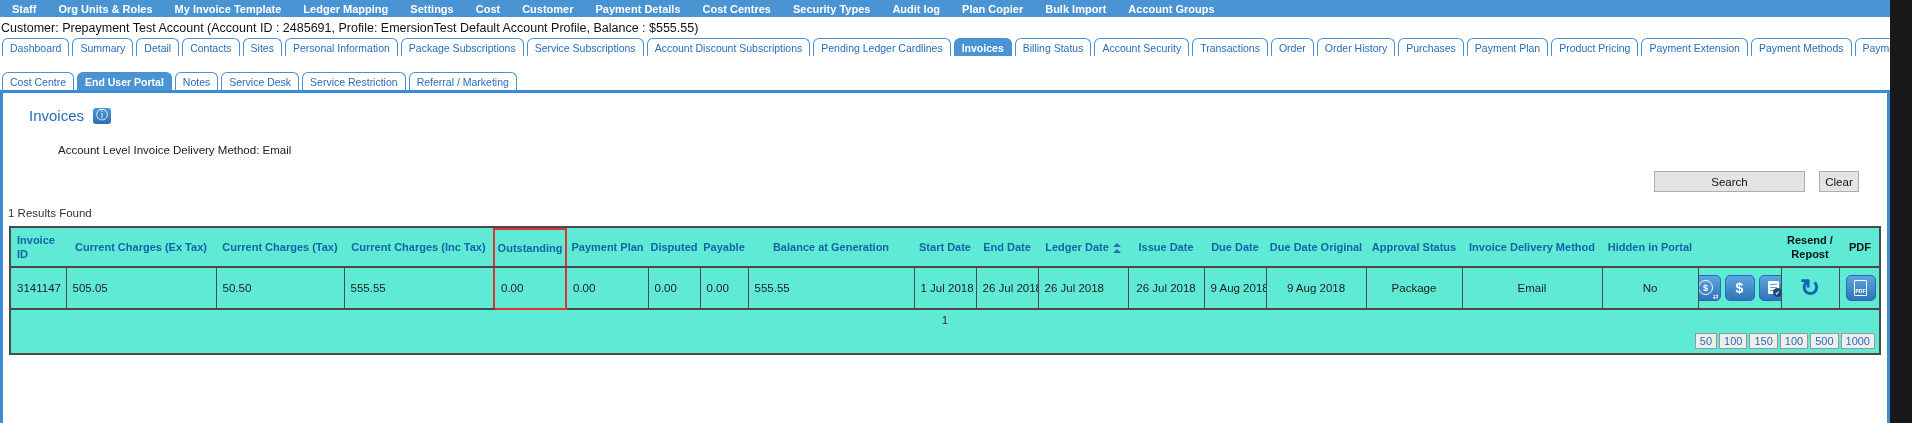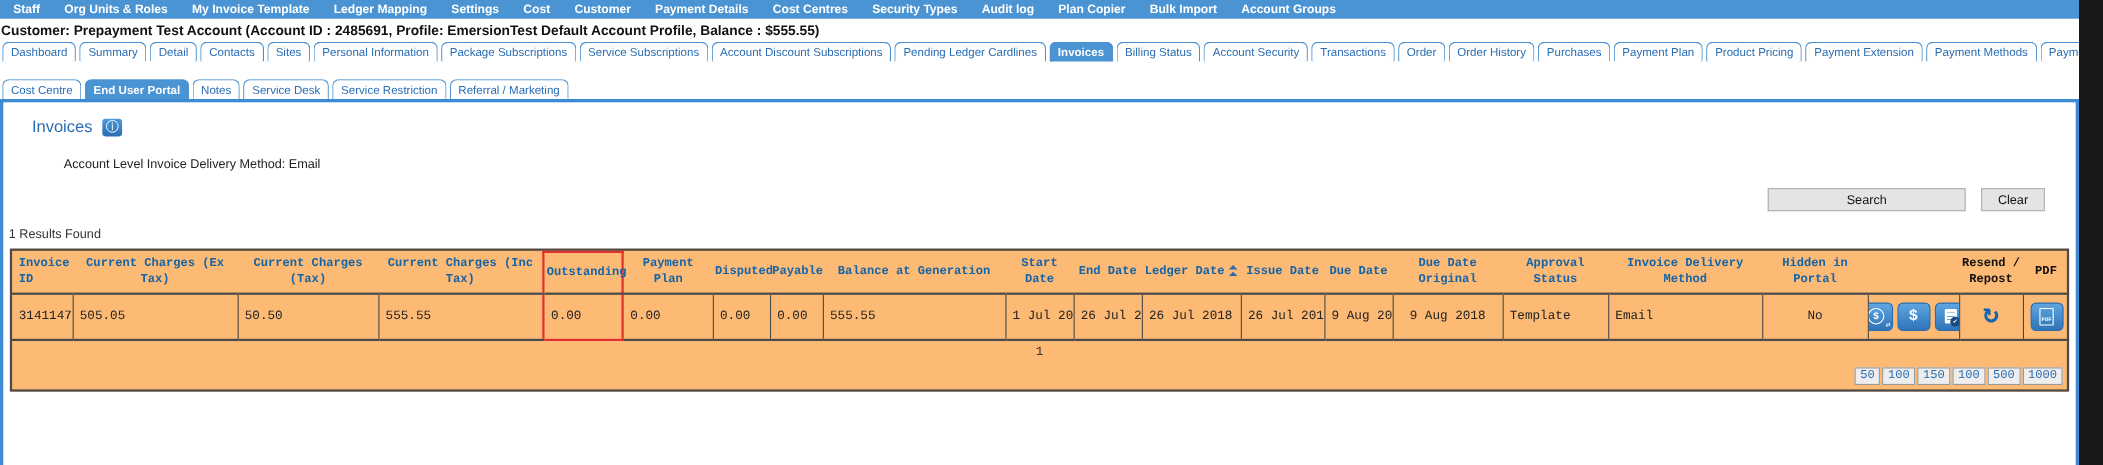--- a/index.html
+++ b/index.html
@@ -6,21 +6,21 @@
   body { font-family: "Liberation Sans", sans-serif; background:#fff; }
   .screen { position:relative; width:1912px; height:423px; background:#fff; overflow:hidden; }
   .black-strip { position:absolute; top:0; right:0; width:22px; height:423px; background:#181818; }
   .page { width:1890px; }
 
   
   .menubar { height:17px; background:#4a94d4; display:flex; align-items:center; padding-left:1px; }
   .menu-item { color:#fff; font-weight:bold; font-size:11px; padding:0 11px; white-space:nowrap; cursor:pointer; }
 
   
-  .customer-line { font-size:12.5px; font-weight:bold; color:#111; padding:4px 0 3px 1px; white-space:nowrap; }
+  .customer-line { font-size:12.5px; font-weight:normal; color:#111; padding:4px 0 3px 1px; white-space:nowrap; }
 
   
   .tabs { display:flex; padding-left:2px; align-items:flex-end; }
   .tabs.row1 { margin-bottom:16px; }
   .tab { font-size:10.5px; color:#2a6db3; background:#fff; border:1px solid #4a90d0; border-bottom:none;
          border-radius:6px 6px 0 0; padding:3px 7px 2px; margin-right:3px; white-space:nowrap; cursor:pointer; }
   .tab.active { background:#4a94d4; color:#fff; font-weight:bold; }
 
   
   .panel { border:3px solid #3d8bd4; height:343px; position:relative; background:#fff; }
@@ -32,35 +32,35 @@
 
   .delivery-line { margin:20px 0 0 55px; font-size:11.5px; color:#222; }
 
   .search-row { margin:21px 0 0 108px; display:flex; align-items:center; gap:8px; font-size:11.5px; color:#222; }
   .search-row input { width:200px; height:19px; border:1px solid #aaa; font-size:11.5px; padding:0 3px;
                       font-family:"Liberation Sans",sans-serif; }
 
   .buttons-row { display:flex; justify-content:flex-end; gap:14px; margin:15px 28px 0 0; }
   .btn { background:#e4e4e4; border:1px solid #adadad; font-size:11.5px; color:#111; height:21px;
          display:flex; align-items:center; justify-content:center; cursor:pointer; }
-  .btn.search { width:180px;text-align:center; } .btn.clear { width:58px; }
+  .btn.search { width:151px;text-align:center; } .btn.clear { width:40px; }
 
   .results-line { margin:15px 0 7px 5px; font-size:11.5px; color:#333; }
 
   
-  .table-wrap { margin:0 6px; border:2px solid #4a4a4a; background:#fdba74;font-family:Liberation Mono, monospace; }
+  .table-wrap { margin:0 6px; border:2px solid #4a4a4a; background:#5eead4; }
   table { width:100%; border-collapse:collapse; table-layout:fixed; }
   th { color:#1464a8; font-weight:bold; font-size:11px; padding:4px 2px; text-align:center;
        border-bottom:2px solid #4a4a4a; line-height:1.3; cursor:pointer; }
   th.left { text-align:left; padding-left:6px; }
   th.dark { color:#111; cursor:default; }
   td { font-size:11.5px; color:#222; padding:6px 6px; border-left:1px solid #4a4a4a;
        border-bottom:2px solid #4a4a4a; height:42px; overflow:hidden; white-space:nowrap; }
   td:first-child { border-left:none; }
-  td.r { } td.c { text-align:center; } td.l { text-align:left; }
+  td.r { } td.c { text-align:center; } td.l { text-align:center; }
 
   
   th.hl { border-top:2px solid #e03030; border-left:2px solid #e03030; border-right:2px solid #e03030; }
   td.hl { border-left:2px solid #e03030; border-right:2px solid #e03030; border-bottom:2px solid #e03030; }
 
   
   .sort { display:inline-flex; flex-direction:column; vertical-align:middle; margin-left:4px; }
   .tri-up { width:0; height:0; border-left:4px solid transparent; border-right:4px solid transparent;
             border-bottom:4px solid #2a6db3; margin:1px 0; }
 
@@ -228,21 +228,21 @@
               <td class="r">0.00</td>
               <td class="r">0.00</td>
               <td class="r">0.00</td>
               <td class="r">555.55</td>
               <td class="c">1 Jul 2018</td>
               <td class="c">26 Jul 2018</td>
               <td class="r">26 Jul 2018</td>
               <td class="c">26 Jul 2018</td>
               <td class="c">9 Aug 2018</td>
               <td class="c">9 Aug 2018</td>
-              <td class="l">Template</td>
+              <td class="l">Package</td>
               <td class="l">Email</td>
               <td class="c">No</td>
               <td class="c">
                 <div class="actions">
                   <div class="act-btn">
                     <span class="circ">$</span>
                     <span class="mini-arrows">⇄</span>
                   </div>
                   <div class="act-btn">
                     <span class="dollar">$</span>

